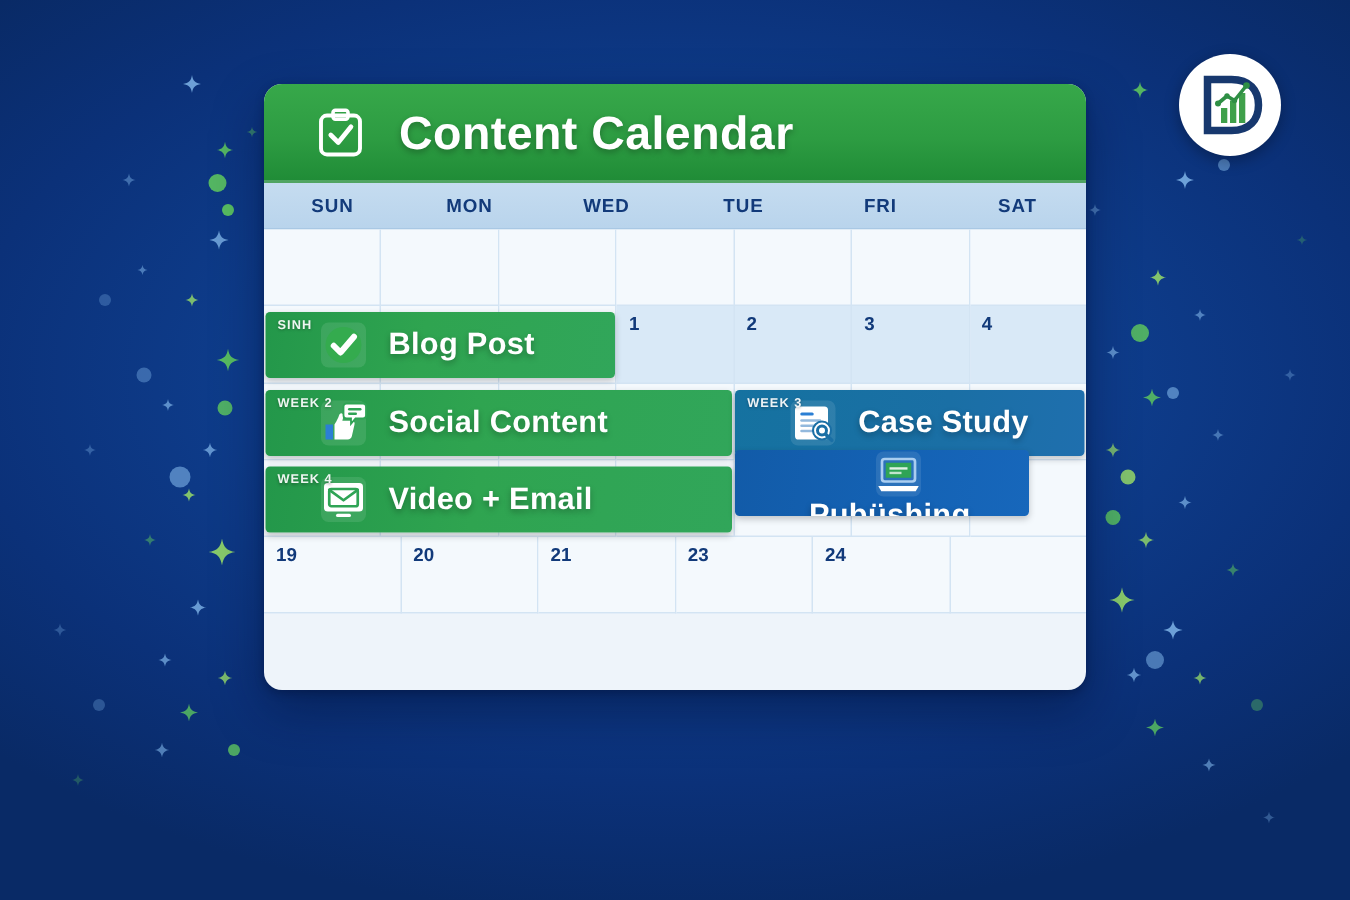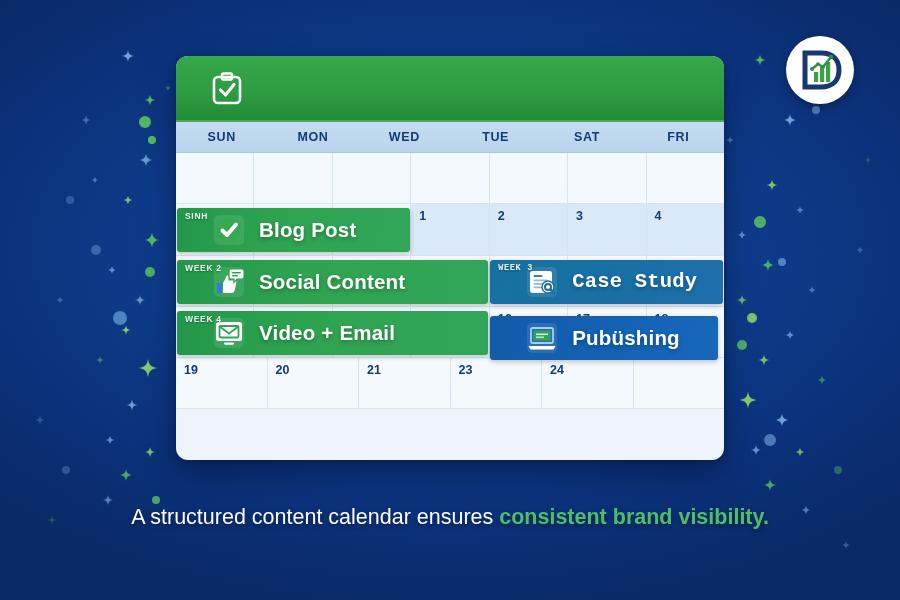--- a/index.html
+++ b/index.html
@@ -157,21 +157,20 @@
     padding-left: 10px;
     box-sizing: border-box;
     box-shadow: 0 2px 5px rgba(0,0,0,0.22);
     overflow: hidden;
   }
   .event-bar.green {
     background: linear-gradient(100deg, #23974a 0%, #2fa450 45%, #31a65a 100%);
   }
   .event-bar.teal {
     background: linear-gradient(100deg, #1572a0 0%, #1a6fa5 60%, #1f6fae 100%);
-    font-family: Liberation Mono, monospace;
   }
   .event-bar.blue {
     background: linear-gradient(100deg, #125ba8 0%, #1462b4 55%, #1767bb 100%);
   }
   .event-week-tag {
     position: absolute;
     left: 8px;
     top: 3px;
     font-size: 8.5px;
     font-weight: bold;
@@ -464,29 +463,30 @@
   </div>
 
   <div id="calendar-card">
 
     <div id="calendar-header">
       <svg id="header-icon" viewBox="0 0 34 34">
         <rect x="4" y="5" width="26" height="26" rx="4" ry="4" fill="none" stroke="#ffffff" stroke-width="2.6"></rect>
         <rect x="12" y="1.5" width="10" height="6" rx="1.6" ry="1.6" fill="none" stroke="#ffffff" stroke-width="2.4"></rect>
         <polyline points="10.5,18 15.5,23 24,12.5" fill="none" stroke="#ffffff" stroke-width="3.1" stroke-linecap="round" stroke-linejoin="round"></polyline>
       </svg>
+      <div id="header-title">Content Calendar</div>
     </div>
 
     <div id="weekday-row">
         <div class="weekday-cell">SUN</div>
         <div class="weekday-cell">MON</div>
         <div class="weekday-cell">WED</div>
         <div class="weekday-cell">TUE</div>
+        <div class="weekday-cell">FRI</div>
         <div class="weekday-cell">SAT</div>
-        <div class="weekday-cell">FRI</div>
       </div>
 
     <div id="grid-area">
         <div class="week-row">
           <div class="day-cell"></div>
           <div class="day-cell"></div>
           <div class="day-cell"></div>
           <div class="day-cell"></div>
           <div class="day-cell"></div>
           <div class="day-cell"></div>
@@ -621,34 +621,31 @@
             <svg viewBox="0 0 32 32" width="32" height="32">
               <rect x="1" y="1" width="30" height="30" rx="5" fill="rgba(255,255,255,0.10)"></rect>
               <rect x="3" y="5" width="26" height="19" rx="2.5" fill="#ffffff"></rect>
               <rect x="6.5" y="9" width="19" height="11.5" rx="1.4" fill="none" stroke="#2fa455" stroke-width="1.8"></rect>
               <polyline points="6.5,9.6 16,16.5 25.5,9.6" fill="none" stroke="#2fa455" stroke-width="1.8" stroke-linecap="round" stroke-linejoin="round"></polyline>
               <rect x="11" y="25.5" width="10" height="2.2" rx="1.1" fill="#ffffff"></rect>
             </svg>
           </span>
           <span class="event-label">Video + Email</span>
         </div>
-        <div class="event-bar blue" style="left: 314.143px; width: 228px; top: 163px;">
+        <div class="event-bar blue" style="left: 314.143px; width: 196px; top: 147px; flex-direction: column;">
           <span class="event-icon">
             <svg viewBox="0 0 32 32" width="32" height="32">
               <rect x="1" y="1" width="30" height="30" rx="5" fill="rgba(255,255,255,0.10)"></rect>
               <rect x="5" y="6" width="22" height="15" rx="1.8" fill="none" stroke="#a9cdf0" stroke-width="1.8"></rect>
               <rect x="7.5" y="8.5" width="17" height="10" fill="#2fa455"></rect>
               <rect x="10" y="11.5" width="12" height="1.6" fill="#ffffff" opacity="0.85"></rect>
               <rect x="10" y="14.5" width="8" height="1.6" fill="#ffffff" opacity="0.7"></rect>
               <path d="M2.5 24 L29.5 24 L27.5 27.5 L4.5 27.5 Z" fill="#ffffff"></path>
             </svg>
           </span>
           <span class="event-label">Pubüshing</span>
         </div>
       </div>
 
   </div>
 
-  <div id="caption">
-    <span>A structured content calendar ensures </span><span class="accent">consistent brand visibility.</span>
-  </div>
 
 </div>
 
 </body></html>

